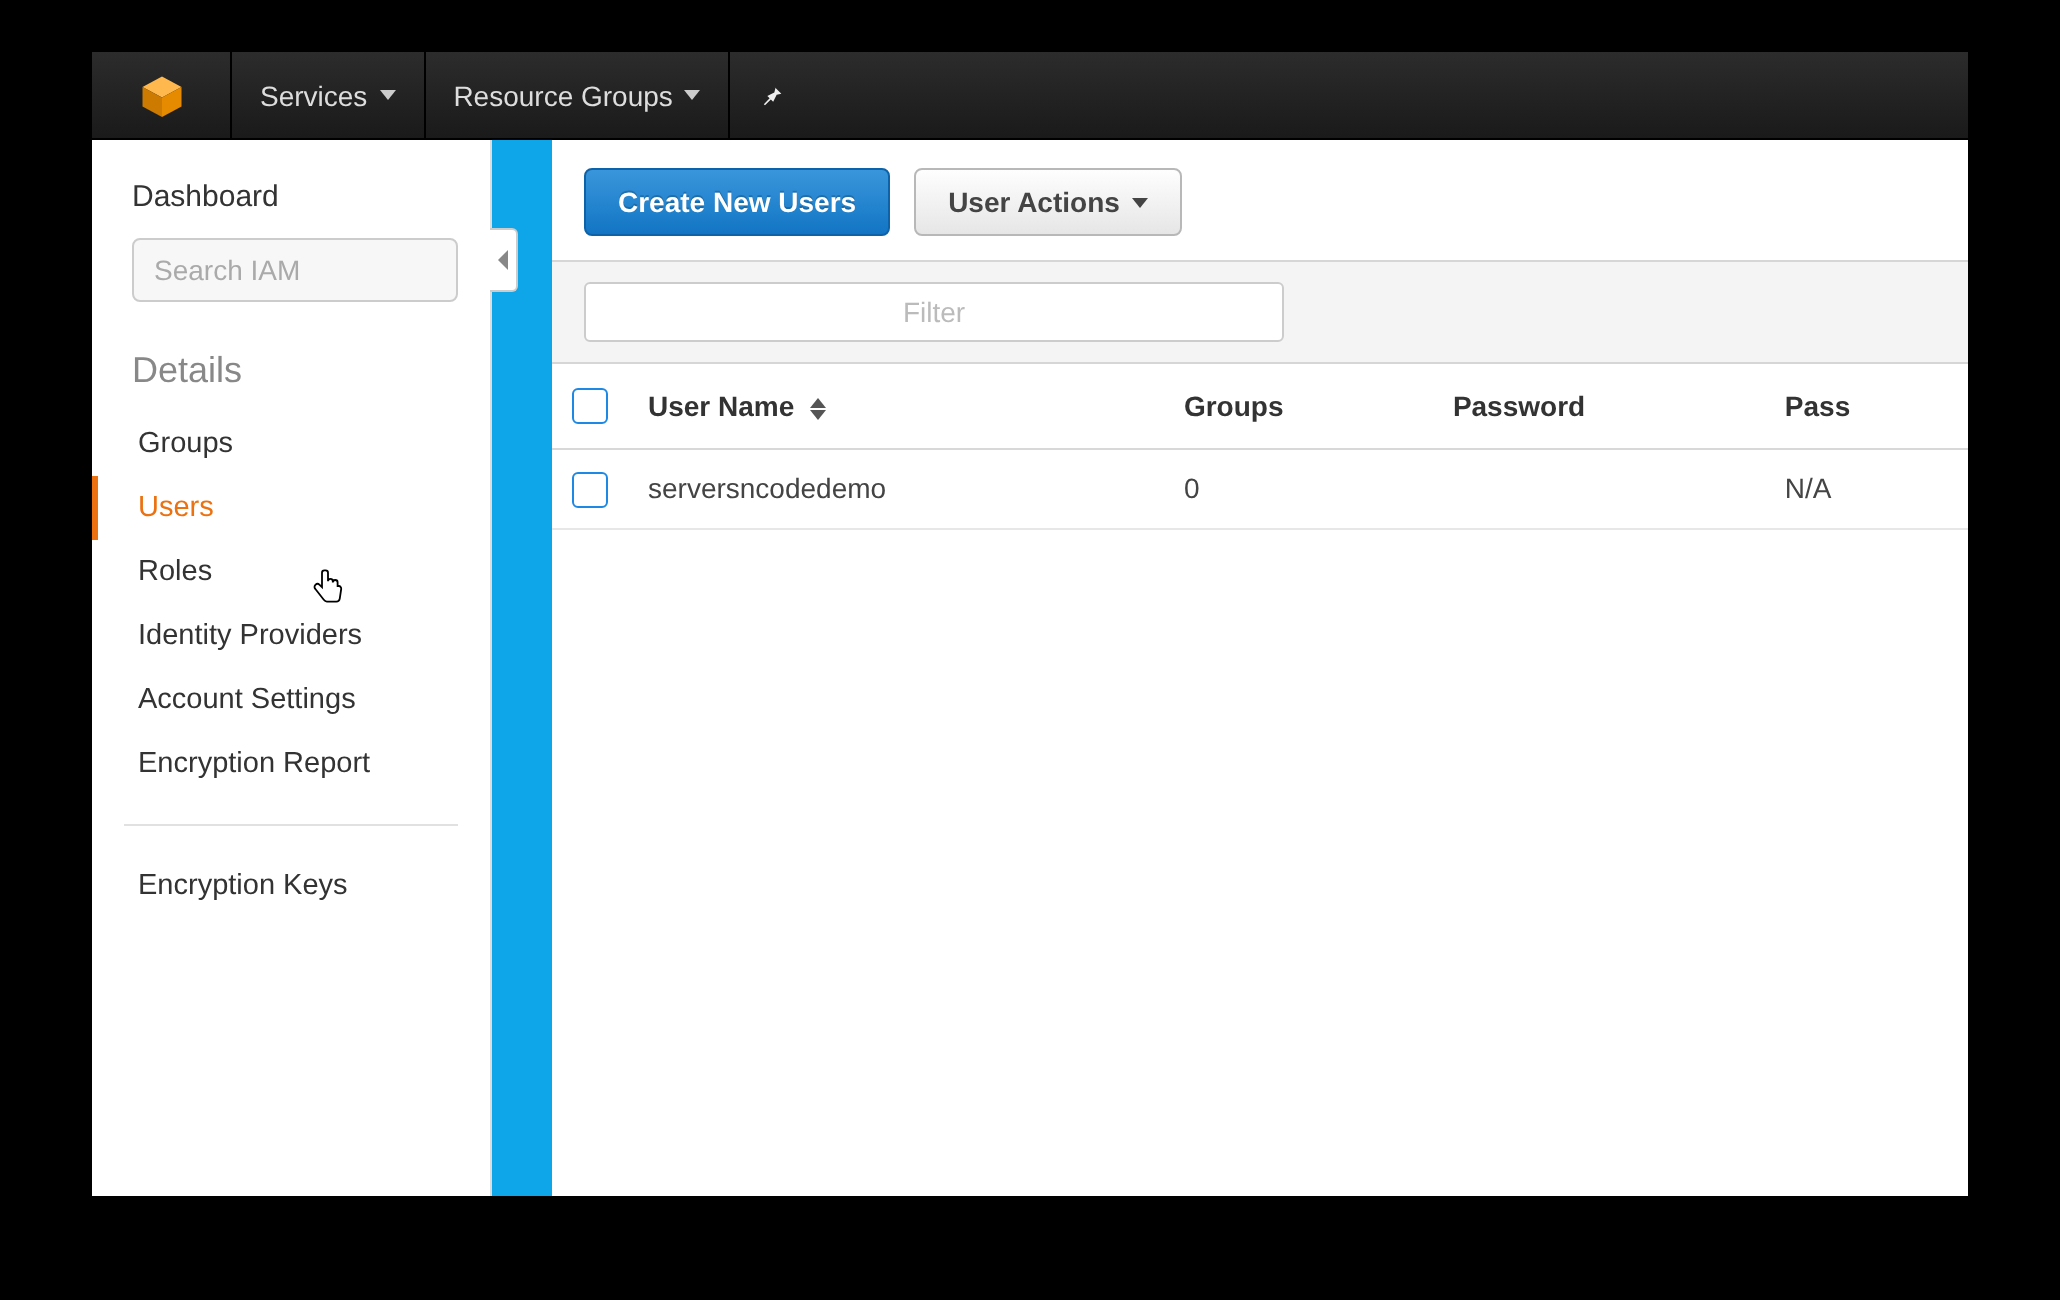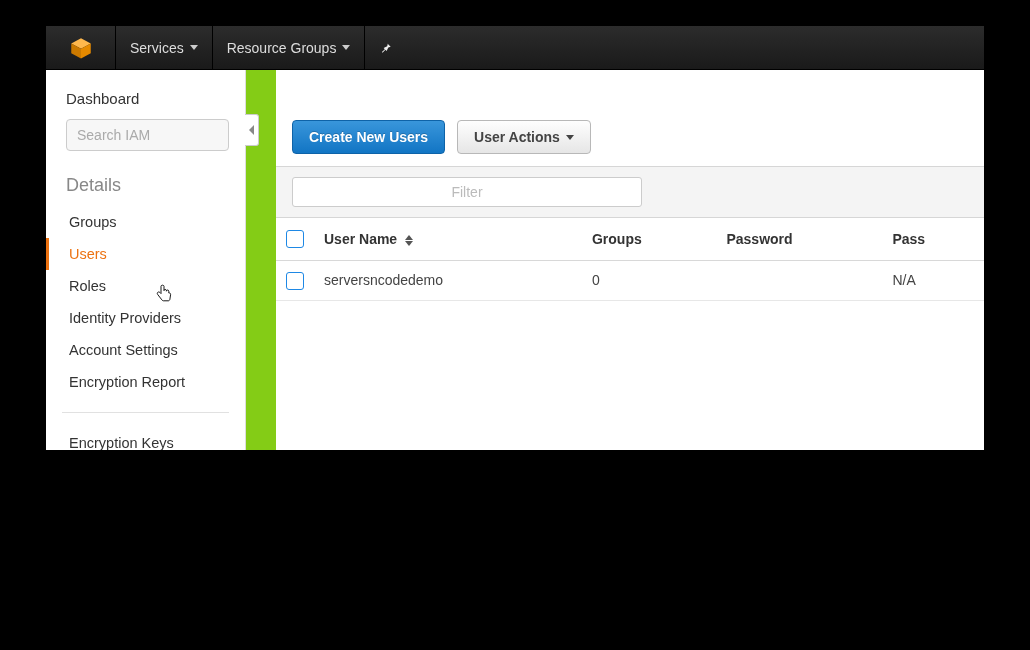--- a/index.html
+++ b/index.html
@@ -1,17 +1,17 @@
 <!DOCTYPE html>
 <html><head>
 <meta charset="utf-8">
 <style>
   * { box-sizing: border-box; margin: 0; padding: 0; }
   html, body { width: 1030px; height: 650px; background: #000; font-family: "Helvetica Neue", Arial, sans-serif; overflow: hidden; }
-  .frame { position: absolute; left: 46px; top: 26px; width: 938px; height: 424px; background: #84cc16; box-shadow: 0 0 4px rgba(0,0,0,0.4); overflow: hidden; }
+  .frame { position: absolute; left: 46px; top: 26px; width: 938px; height: 572px; background: #0ea5e9; box-shadow: 0 0 4px rgba(0,0,0,0.4); overflow: hidden; }
   
   .topbar { height: 44px; background: linear-gradient(#2c2c2c,#1a1a1a); border-bottom: 1px solid #000; display: flex; align-items: center; color: #ddd; font-size: 14px; }
   .logo-wrap { width: 70px; display:flex; align-items:center; justify-content:center; height:100%; border-right:1px solid #000; }
   .logo-svg { width: 24px; height: 24px; }
   .nav-item { padding: 0 14px; height: 100%; display: flex; align-items: center; gap:6px; cursor: pointer; border-right:1px solid #000; }
   .caret-down { width:0;height:0;border-left:4px solid transparent;border-right:4px solid transparent;border-top:5px solid #ccc; }
   .pin-wrap { padding:0 14px; height:100%; display:flex; align-items:center; cursor:pointer; }
   .pin-svg { width:14px; height:14px; fill:#eee; }
   
   .body { display:flex; height: calc(100% - 44px); width:100%;gap:30px; }
@@ -22,21 +22,21 @@
   .search-input { width: 100%; height: 32px; border:1px solid #ccc; border-radius:4px; padding:0 10px; font-size:14px; color:#555; background:#f7f7f7; }
   .search-input::placeholder { color:#aaa; }
   .sb-head { color:#888; font-size:18px; padding-top:14px; padding-bottom:10px; }
   .sb-link { font-size:14.5px; color:#333; padding-top:8px; padding-bottom:8px; cursor:pointer; border-left:3px solid transparent; }
   .sb-link.active { color:#ec7211; border-left-color:#ec7211; }
   .sb-divider { margin:14px 16px; border:none; border-top:1px solid #e1e1e1; }
   .collapse-tab { position:absolute; right:-14px; top:44px; width:14px; height:32px; background:#fff; border:1px solid #ccc; border-left:none; border-radius:0 3px 3px 0; display:flex; align-items:center; justify-content:center; cursor:pointer; z-index:5; }
   .collapse-tab .tri { width:0;height:0;border-top:5px solid transparent;border-bottom:5px solid transparent;border-right:5px solid #888; }
   
   .main { flex:1; background:#fff; position:relative; overflow:hidden; }
-  .action-bar { padding: 14px 16px 12px 16px; display:flex; gap:12px; align-items:center;margin-top:36px; }
+  .action-bar { padding: 14px 16px 12px 16px; display:flex; gap:12px; align-items:center; }
   .btn { height:34px; padding:0 16px; border-radius:4px; font-size:14px; font-weight:bold; cursor:pointer; display:inline-flex; align-items:center; gap:6px; }
   .btn-primary { background: linear-gradient(#3996db,#1275c4); color:#fff; border:1px solid #0e63a8; text-shadow:0 -1px 0 rgba(0,0,0,0.2); }
   .btn-default { background: linear-gradient(#fefefe,#e6e6e6); color:#444; border:1px solid #b8b8b8; }
   .btn-default .caret-d { width:0;height:0;border-left:4px solid transparent;border-right:4px solid transparent;border-top:5px solid #444; }
   .filter-bar { border-top:1px solid #d6d6d6; border-bottom:1px solid #d6d6d6; background:#f4f4f4; padding:10px 16px; }
   .filter-input { width:350px; height:30px; border:1px solid #ccc; border-radius:3px; padding:0 10px; font-size:14px; color:#555; background:#fff;text-align:center; }
   .filter-input::placeholder { color:#bbb; }
   
   table { width:100%; border-collapse:collapse; }
   thead th { text-align:left; font-size:14px; color:#333; padding:12px 10px; border-bottom:1px solid #d8d8d8; background:#fff; }

